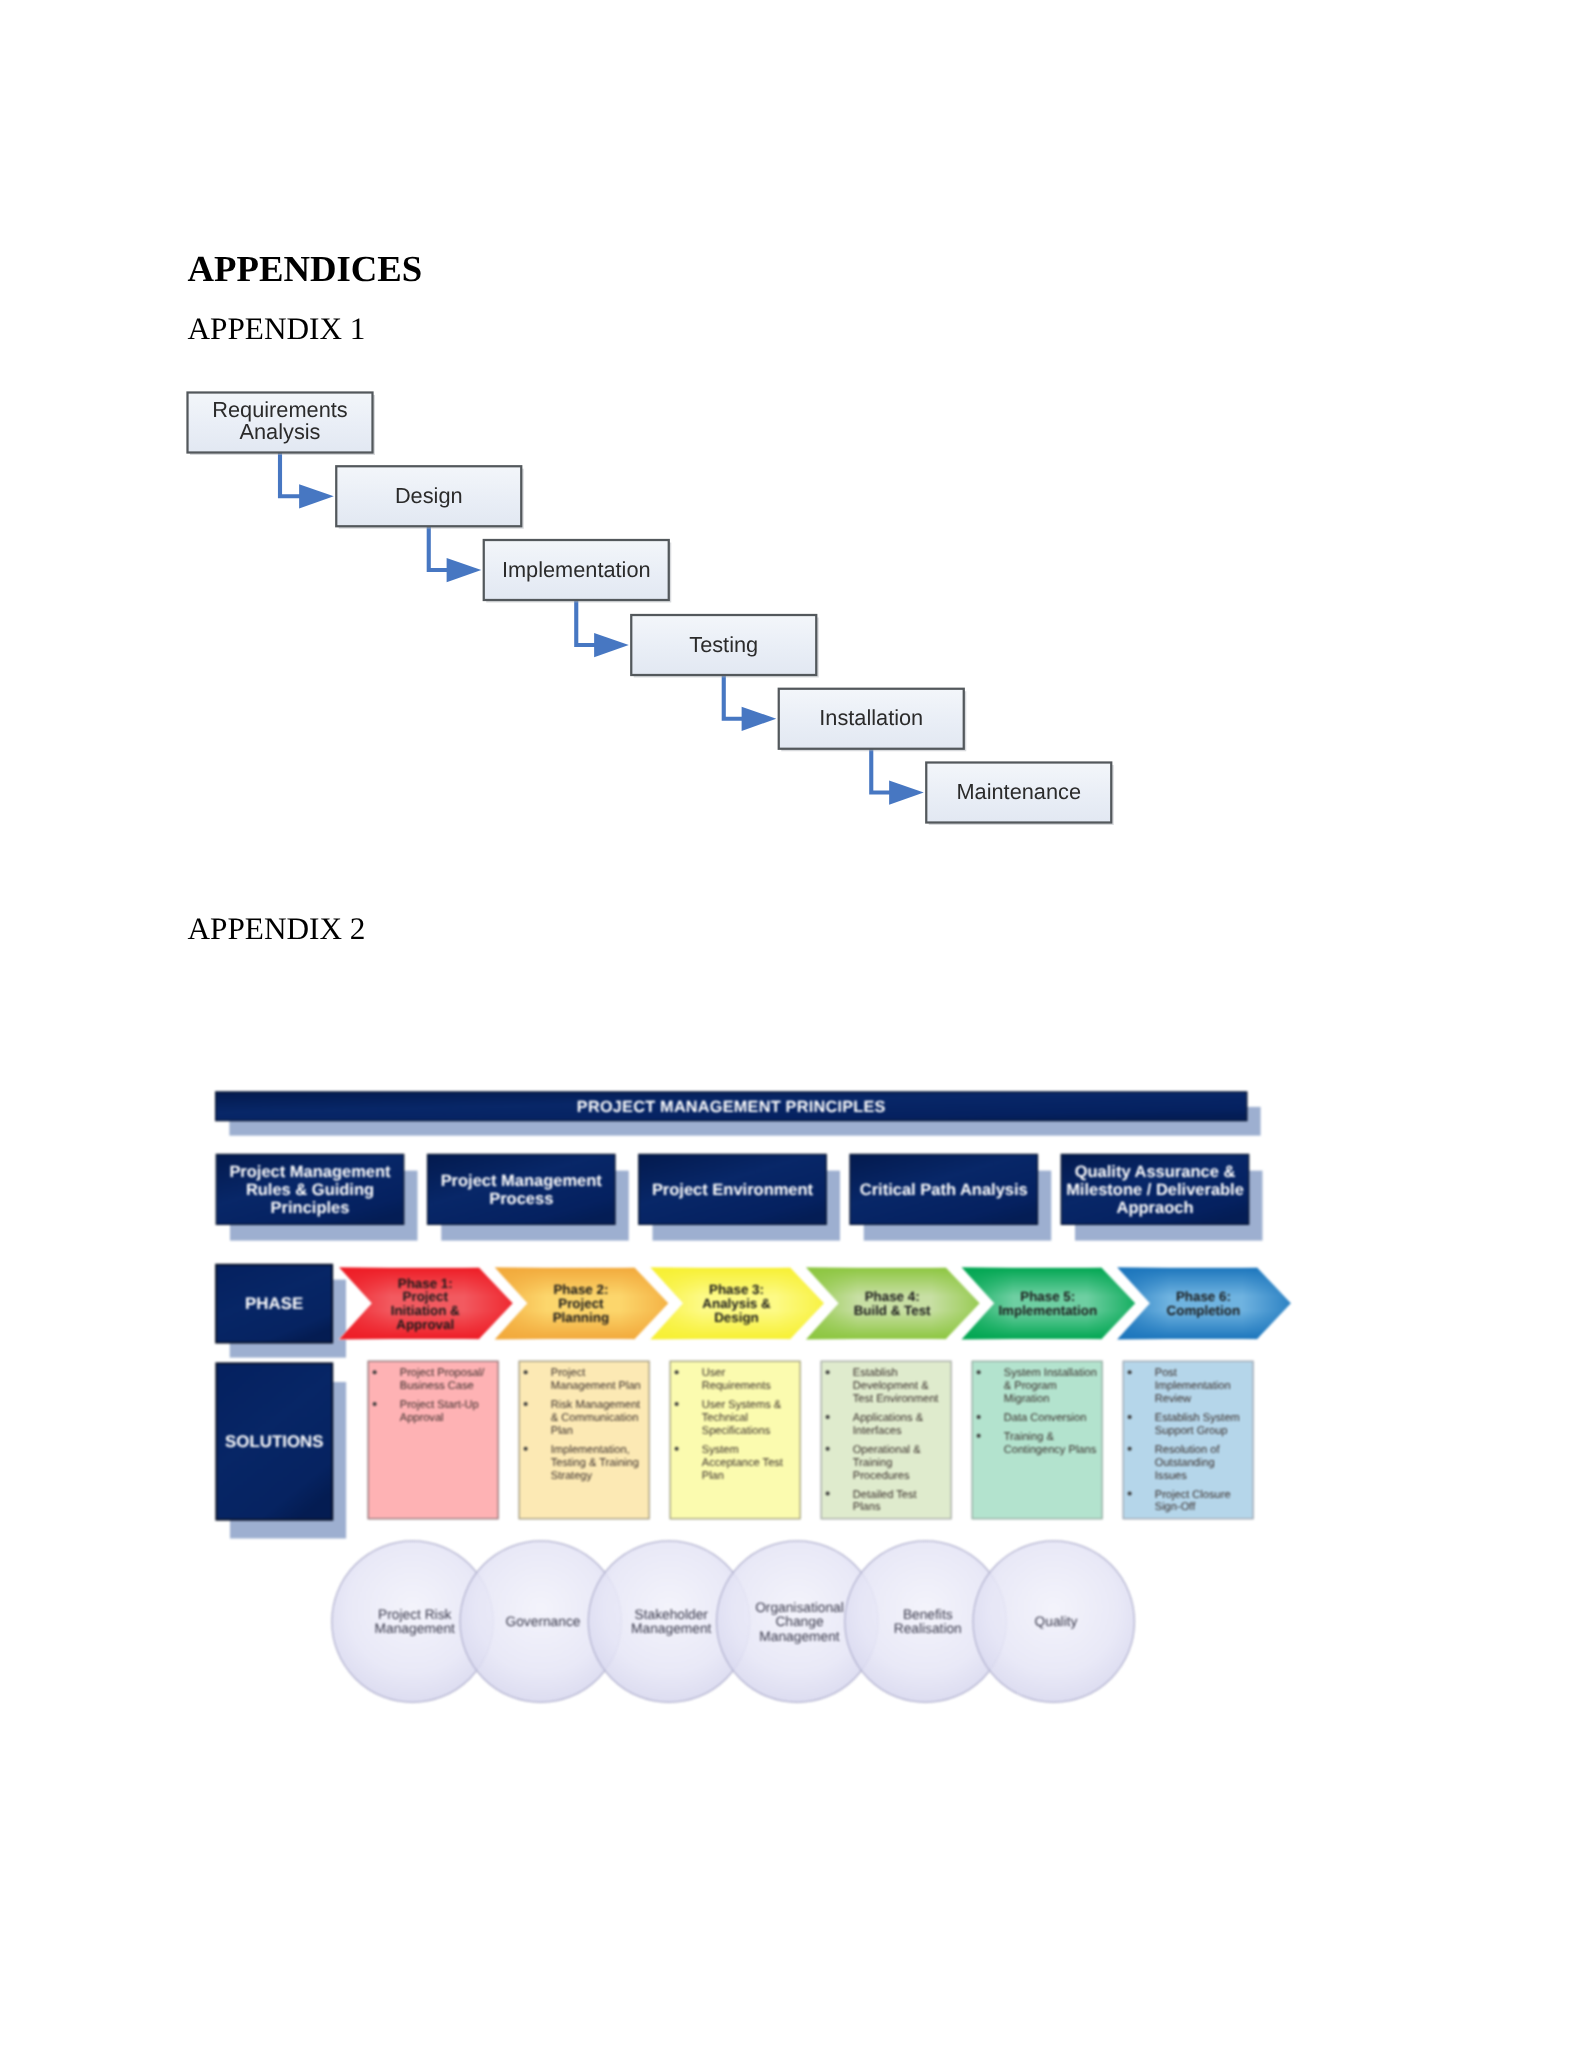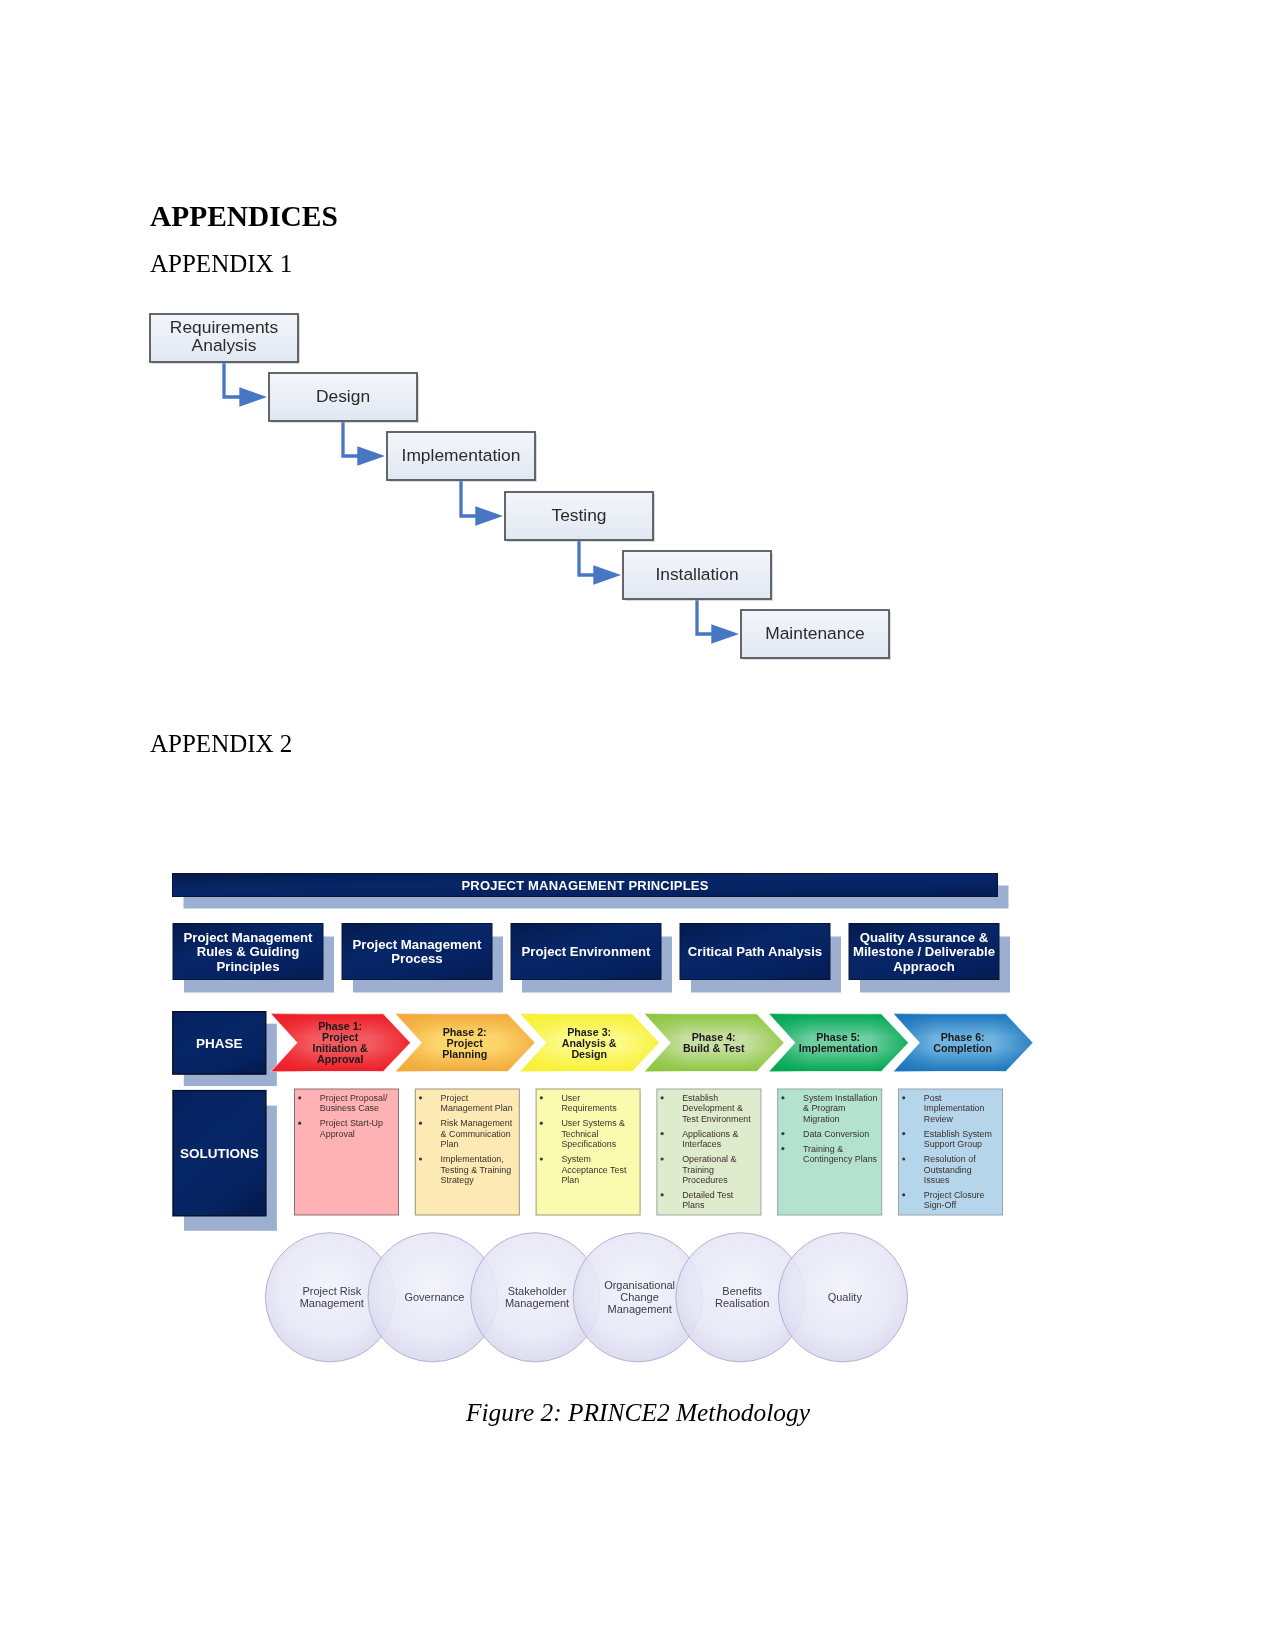--- a/index.html
+++ b/index.html
@@ -20,21 +20,20 @@
   #fig2{pointer-events:none;filter:blur(0.65px);}
 </style>
 </head>
 <body>
 
 <div class="page">
 
   <div id="h-appendices">APPENDICES</div>
   <div id="t-appendix1">APPENDIX 1</div>
   <div id="t-appendix2">APPENDIX 2</div>
-  <div class="caption" id="cap2">Figure 2: PRINCE2 Methodology</div>
 
   <svg id="fig1" viewBox="0 0 1275 1650">
       <defs>
         <linearGradient id="boxg" x1="0" y1="0" x2="0" y2="1">
           <stop offset="0" stop-color="#f3f6fa"></stop>
           <stop offset="0.55" stop-color="#e9eef6"></stop>
           <stop offset="1" stop-color="#e2e8f2"></stop>
         </linearGradient>
       </defs>
       <g>

